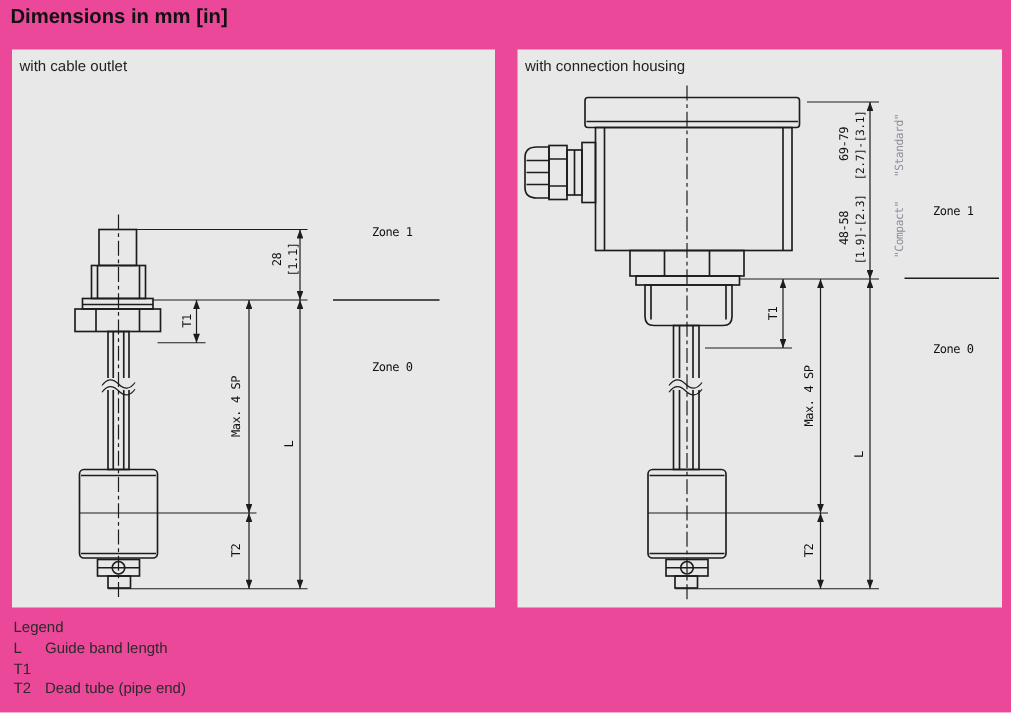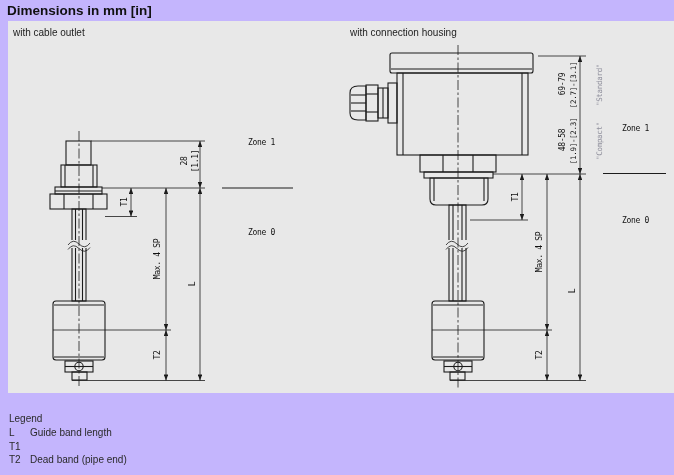--- a/index.html
+++ b/index.html
@@ -1,19 +1,19 @@
 <!DOCTYPE html>
 <html><head>
 <meta charset="utf-8">
 <style>
   html,body{margin:0;padding:0;background:#fff;}
-  #stage{position:relative;width:674px;height:475px;background:#c4b5fd;overflow:hidden;
+  #stage{position:relative;width:674px;height:475px;background:#ec4899;overflow:hidden;
          font-family:"Liberation Sans",sans-serif;}
   .page-title{position:absolute;left:7px;top:3px;font-size:13.5px;font-weight:bold;color:#111;}
-  .panel{position:absolute;top:21px;height:372px;background:#e8e8e8;padding-left:48px;}
+  .panel{position:absolute;top:33px;height:372px;background:#e8e8e8;}
   .panel.left{left:8px;width:322px;}
   .panel.right{left:345px;width:323px;}
   .panel-title{position:absolute;left:5px;top:6px;font-size:10px;color:#222;}
   .drawing{position:absolute;left:0;top:0;}
   g.ln{fill:none;stroke:#1c1c1c;stroke-width:1.1;}
   .thin{fill:none;stroke:#1c1c1c;stroke-width:0.8;}
   .mask{fill:#e8e8e8;stroke:none;}
   .cl{fill:none;stroke:#1c1c1c;stroke-width:0.8;stroke-dasharray:10 2.5 2.5 2.5;}
   .divline{fill:none;stroke:#1c1c1c;stroke-width:1;}
   .txt{font-family:"DejaVu Sans Mono",monospace;font-size:8px;fill:#111;letter-spacing:-0.3px;}
@@ -197,17 +197,17 @@
     <div class="legend-title">Legend</div>
     <div class="legend-row">
       <span class="term">L</span>
       <span class="desc">Guide band length</span>
     </div>
     <div class="legend-row">
       <span class="term">T1</span>
     </div>
     <div class="legend-row">
       <span class="term">T2</span>
-      <span class="desc">Dead band (pipe end)</span>
+      <span class="desc">Dead tube (pipe end)</span>
     </div>
   </div>
 
 </div>
 
 </body></html>

